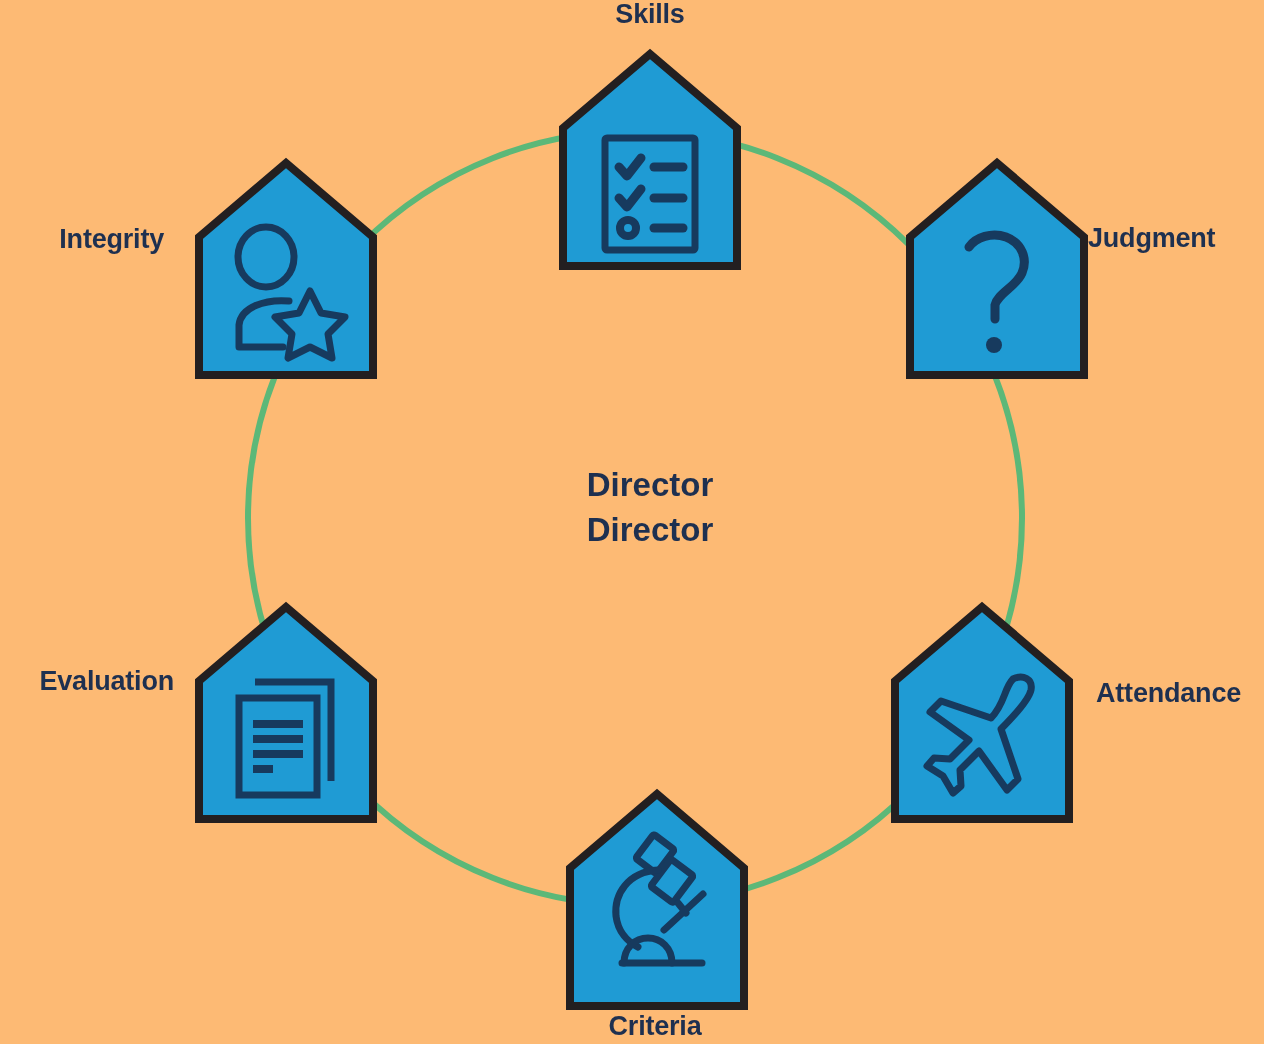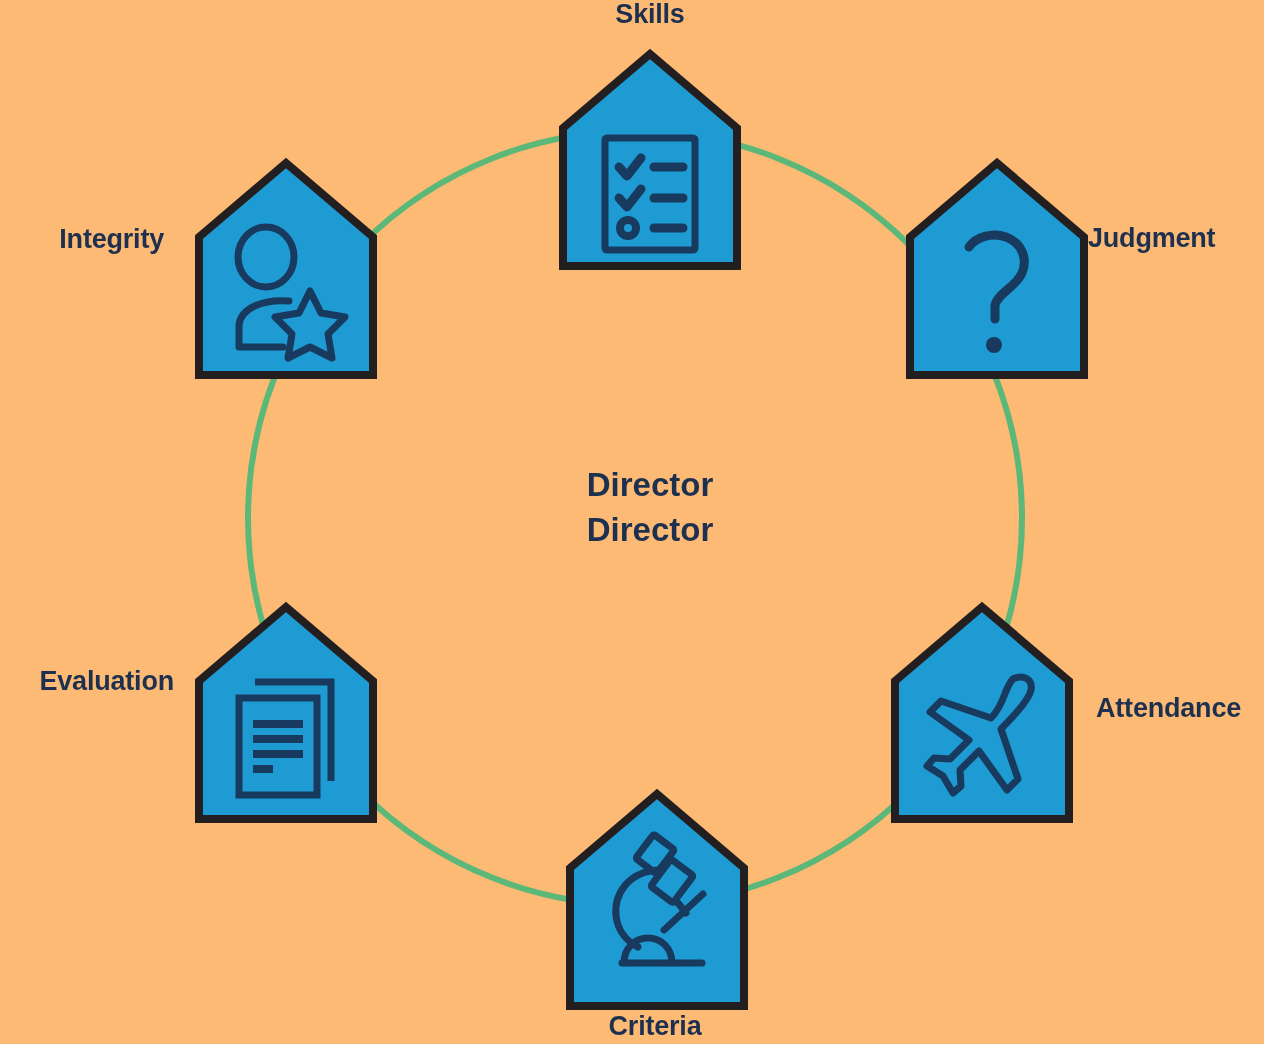--- a/index.html
+++ b/index.html
@@ -105,21 +105,21 @@
       <path d="M 4 216 L 4 78 L 91 4 L 178 78 L 178 216 Z" fill="#1f9bd4" stroke="#231f20" stroke-width="8" stroke-linejoin="miter"></path>
       <g fill="none" stroke="#173a5e" stroke-width="7" stroke-linejoin="round" stroke-linecap="round">
         <path d="M 122 76 C 132 71 142 76 140 87 C 138 96 124 112 110 126
                  L 127 176 L 116 187 L 88 148
                  L 69 167 L 70 183 L 62 190 L 52 173 L 36 163 L 43 155 L 59 156
                  L 78 137 L 39 109 L 50 98 L 100 115
                  C 114 101 113 85 122 76 Z"></path>
       </g>
     </svg>
   </div>
-  <div class="label right" style="left:1096px; top:708px;">Attendance</div>
+  <div class="label right" style="left:1096px; top:693px;">Attendance</div>
 
   <div class="node" style="left:657px; top:900px;">
     <svg viewBox="0 0 182 220">
       <path d="M 4 216 L 4 78 L 91 4 L 178 78 L 178 216 Z" fill="#1f9bd4" stroke="#231f20" stroke-width="8" stroke-linejoin="miter"></path>
       <g fill="none" stroke="#173a5e" stroke-width="7" stroke-linejoin="round" stroke-linecap="round">
         <rect x="76" y="49" width="26" height="30" rx="2" transform="rotate(37 89 64)"></rect>
         <rect x="92" y="74" width="28" height="34" rx="2" transform="rotate(37 106 91)"></rect>
         <line x1="112" y1="113" x2="120" y2="123"></line>
         <path d="M 92 80 C 62 82 48 104 50 126 C 52 142 62 152 72 157"></path>
         <path d="M 58 173 C 58 158 69 148 82 148 C 95 148 106 158 106 173"></path>

